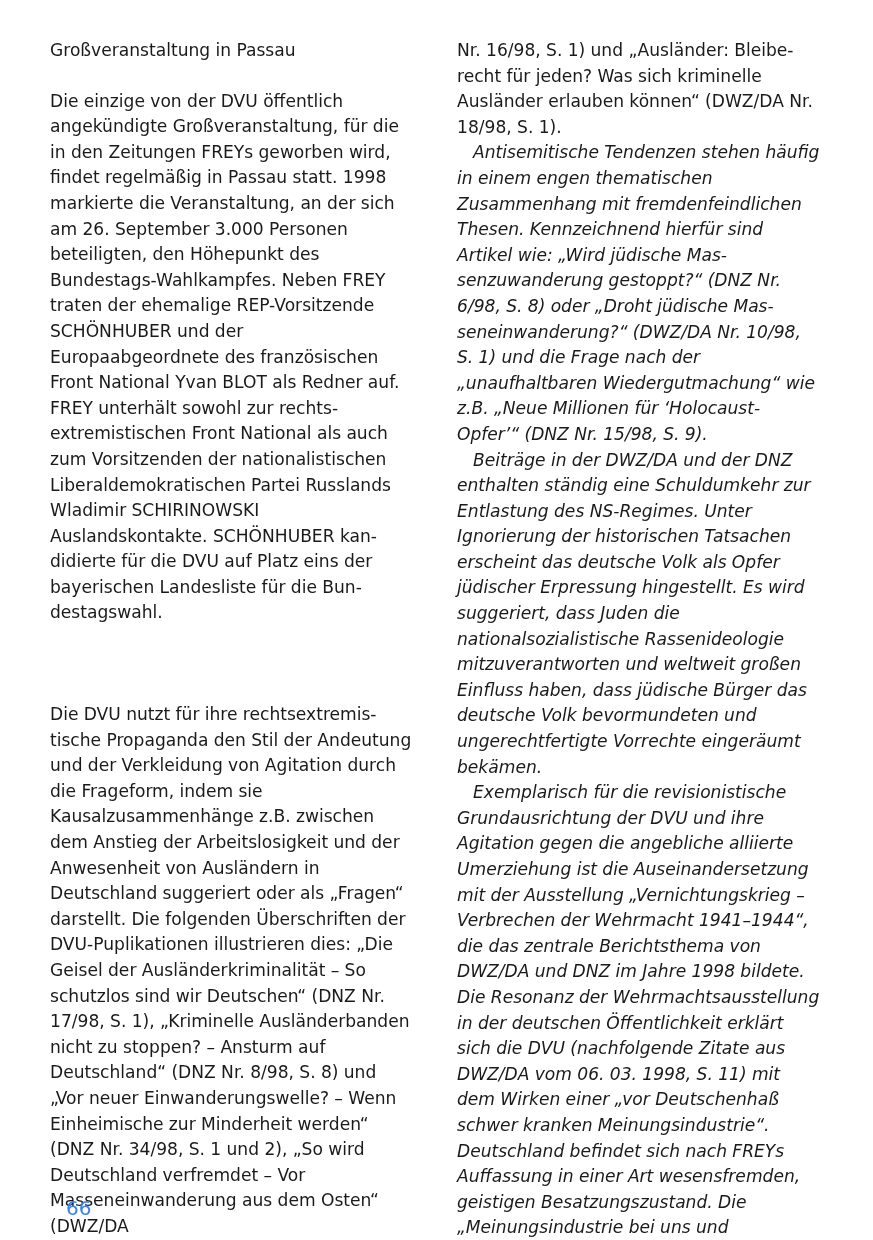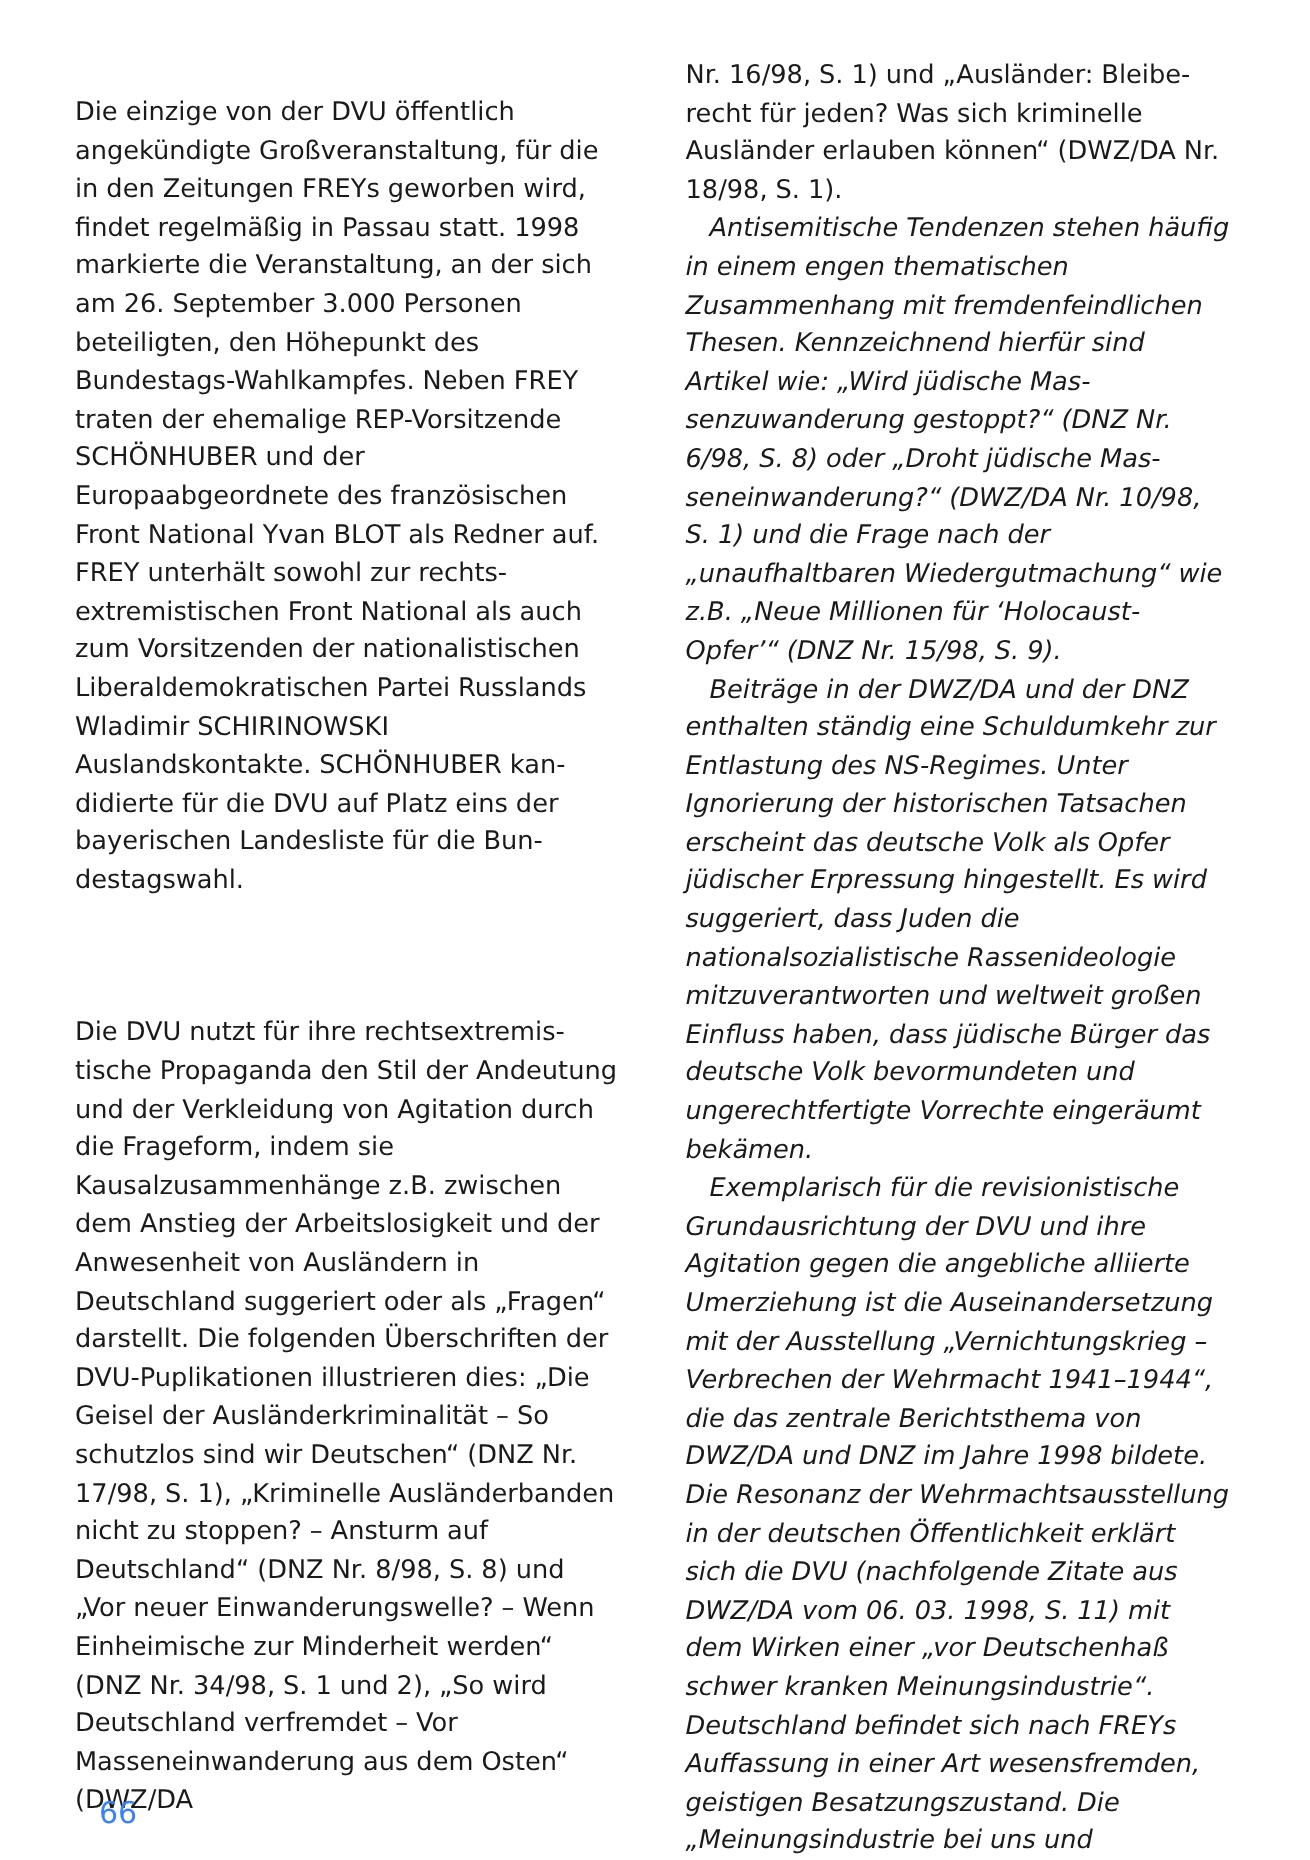--- a/index.html
+++ b/index.html
@@ -60,20 +60,21 @@
     color: #3b82f6;
   }
 </style>
 </head>
 <body>
 
 <div class="page">
   <div class="columns">
 
     <div class="col">
+      <p class="heading">Großveranstaltung in Passau</p>
       <div class="gap-after-heading"></div>
       <p>Die einzige von der DVU öffentlich angekündigte Großveranstaltung, für die in den Zeitungen FREYs geworben wird, findet regelmäßig in Passau statt. 1998 markierte die Veranstal­tung, an der sich am 26. September 3.000 Personen beteiligten, den Höhe­punkt des Bundestags-Wahlkampfes. Neben FREY traten der ehemalige REP-Vorsitzende SCHÖNHUBER und der Europaabgeordnete des französischen Front National Yvan BLOT als Redner auf. FREY unterhält sowohl zur rechts­extremistischen Front National als auch zum Vorsitzenden der nationalis­tischen Liberaldemokratischen Partei Russlands Wladimir SCHIRINOWSKI Auslandskontakte. SCHÖNHUBER kan­didierte für die DVU auf Platz eins der bayerischen Landesliste für die Bun­destagswahl.</p>
       <div class="block-gap"></div>
       <div class="gap-after-heading"></div>
       <p>Die DVU nutzt für ihre rechtsextremis­tische Propaganda den Stil der Andeu­tung und der Verkleidung von Agitati­on durch die Frageform, indem sie Kausalzusammenhänge z.B. zwischen dem Anstieg der Arbeitslosigkeit und der Anwesenheit von Ausländern in Deutschland suggeriert oder als „Fra­gen“ darstellt. Die folgenden Über­schriften der DVU-Puplikationen illust­rieren dies: „Die Geisel der Ausländer­kriminalität – So schutzlos sind wir Deutschen“ (DNZ Nr. 17/98, S. 1), „Kri­minelle Ausländerbanden nicht zu stoppen? – Ansturm auf Deutschland“ (DNZ Nr. 8/98, S. 8) und „Vor neuer Ein­wanderungswelle? – Wenn Einheimi­sche zur Minderheit werden“ (DNZ Nr. 34/98, S. 1 und 2), „So wird Deutsch­land verfremdet – Vor Masseneinwan­derung aus dem Osten“ (DWZ/DA</p>
     </div>
 
     <div class="col">
       <p>Nr. 16/98, S. 1) und „Ausländer: Bleibe­recht für jeden? Was sich kriminelle Ausländer erlauben können“ (DWZ/DA Nr. 18/98, S. 1).</p>
       <p class="indent">Antisemitische Tendenzen stehen häufig in einem engen thematischen Zusammenhang mit fremdenfeindli­chen Thesen. Kennzeichnend hierfür sind Artikel wie: „Wird jüdische Mas­senzuwanderung gestoppt?“ (DNZ Nr. 6/98, S. 8) oder „Droht jüdische Mas­seneinwanderung?“ (DWZ/DA Nr. 10/98, S. 1) und die Frage nach der „unaufhaltbaren Wiedergutmachung“ wie z.B. „Neue Millionen für ‘Holo­caust-Opfer’“ (DNZ Nr. 15/98, S. 9).</p>

